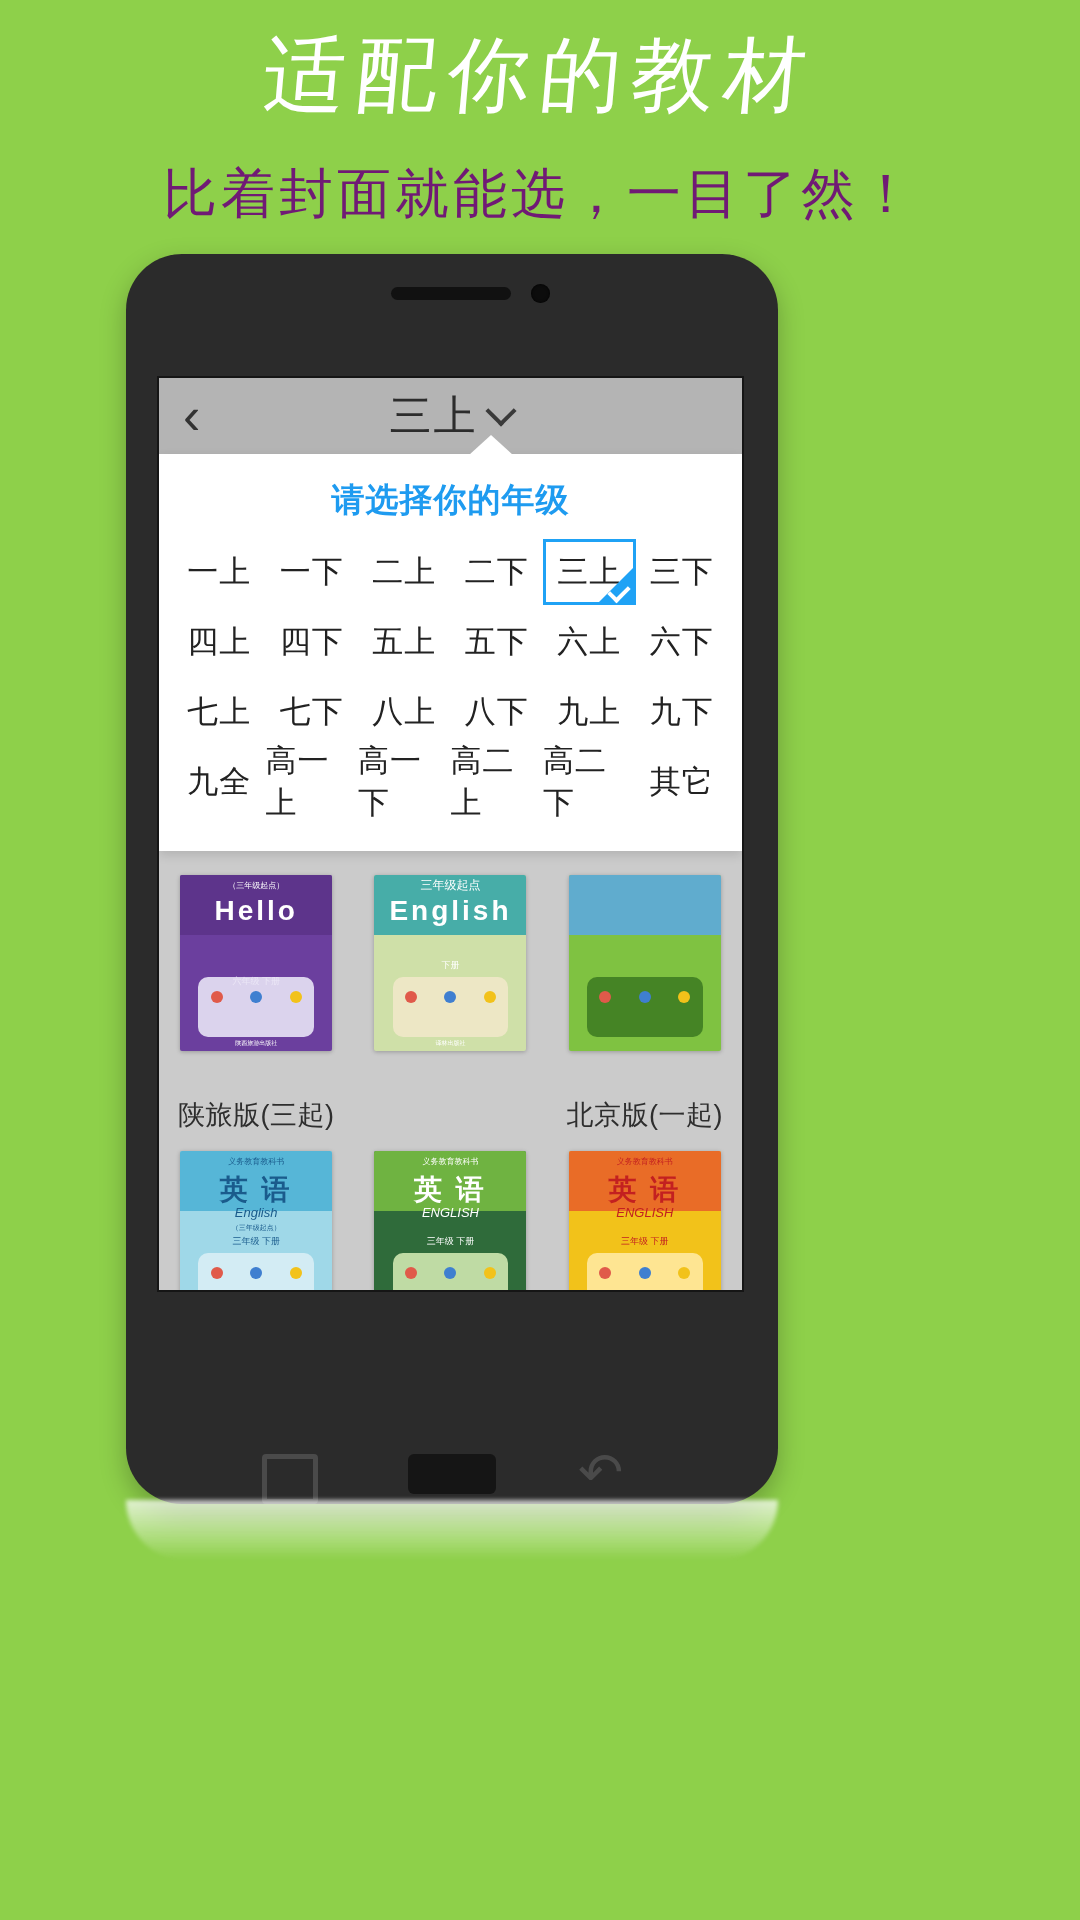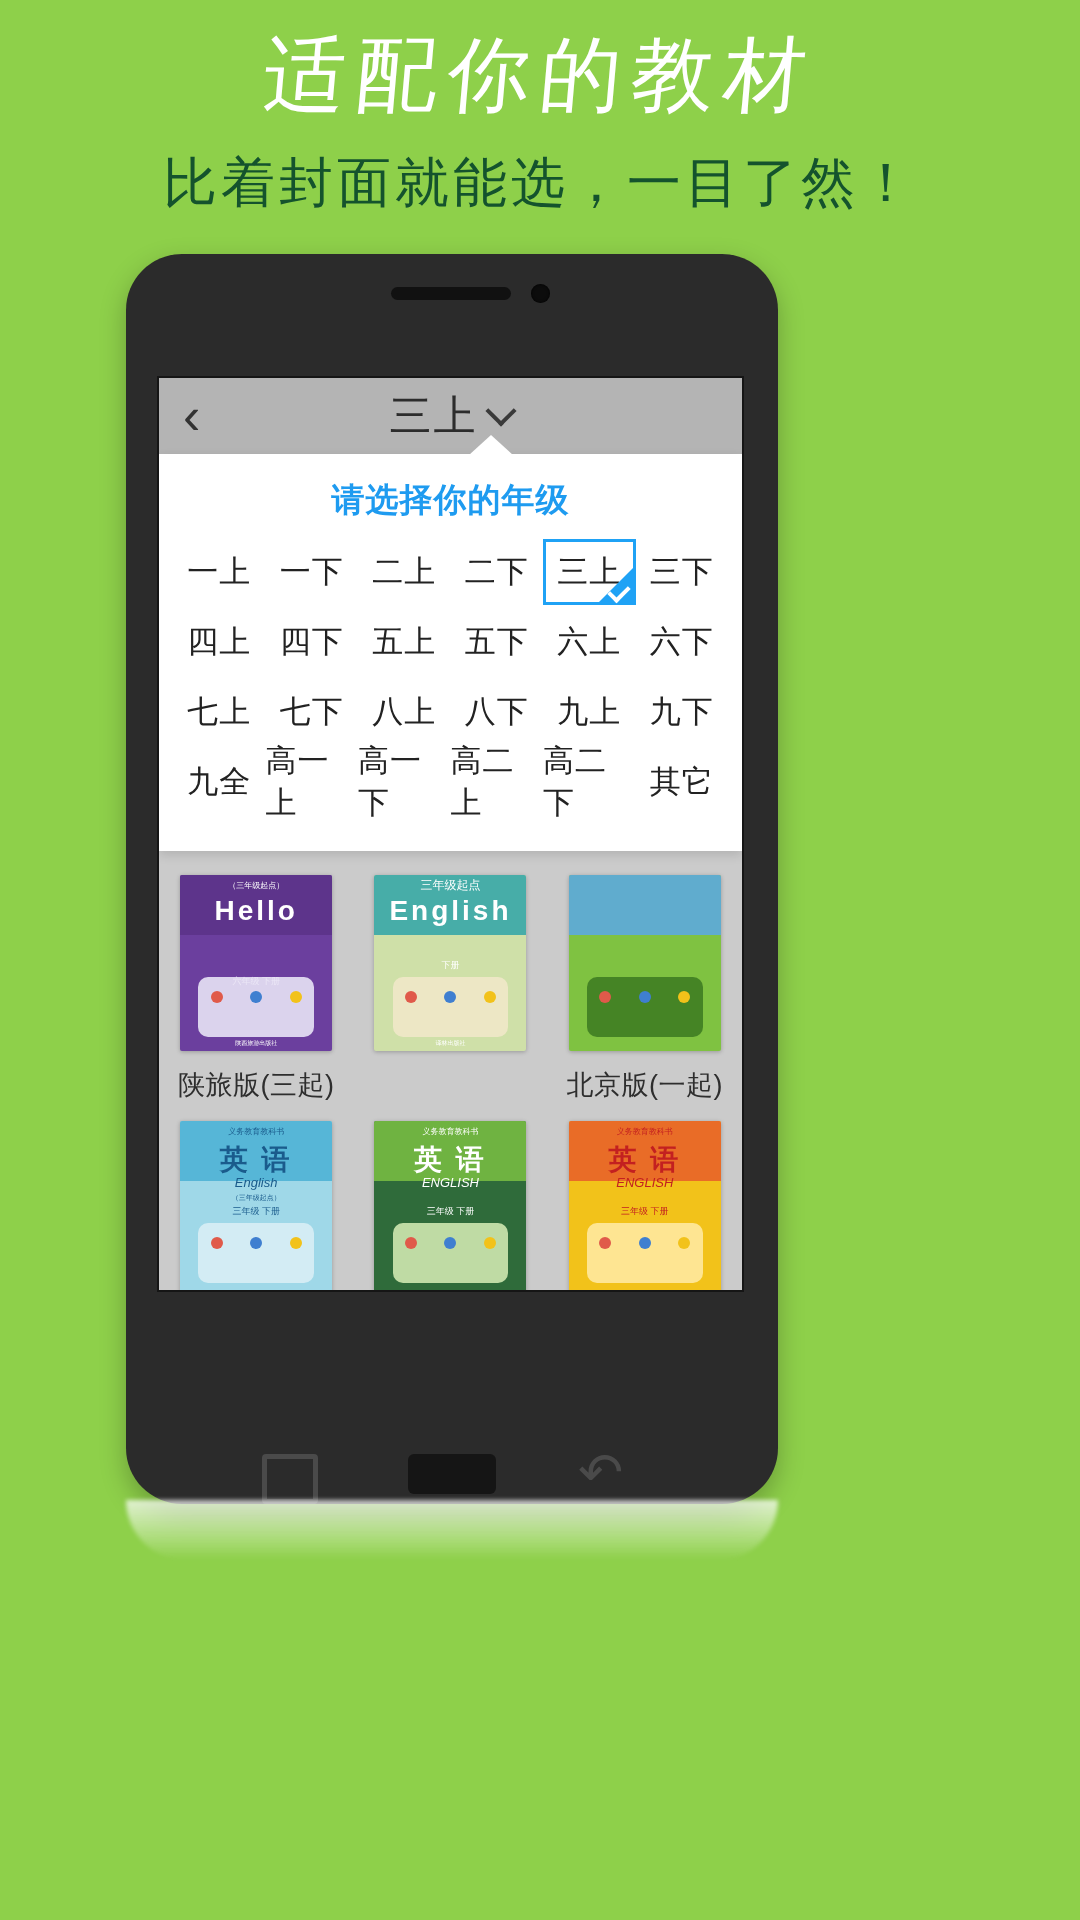--- a/index.html
+++ b/index.html
@@ -12,22 +12,22 @@
   
   .promo{position:absolute;left:0;top:0;width:1080px;text-align:center;}
   .promo-title{
     font-family:"DejaVu Sans",sans-serif;
     font-size:82px;color:#ffffff;letter-spacing:10px;
     margin-top:28px;line-height:1.15;
     font-weight:400;
     transform:skewX(-5deg);
   }
   .promo-sub{
-    font-size:54px;color:#14532d;letter-spacing:4px;
-    margin-top:25px;font-weight:400;
+    font-size:54px;color:#701a75;letter-spacing:4px;
+    margin-top:36px;font-weight:400;
   }
   
   .phone{
     position:absolute;left:126px;top:254px;
     width:652px;height:1250px;
     background:#2b2b2b;
     border-radius:56px;
     box-shadow:0 10px 26px rgba(0,0,0,.25);
   }
   .phone-top{
@@ -106,21 +106,21 @@
     border-left:34px solid transparent;border-bottom:34px solid #1fa2f5;
   }
   .check-mark{
     position:absolute;right:4px;bottom:4px;
     width:16px;height:9px;border-left:4px solid #fff;border-bottom:4px solid #fff;
     transform:rotate(-45deg);
   }
   
   .book-area{background:#cbcbcb;padding:10px 0 0 0;}
   .book-row{display:grid;grid-template-columns:repeat(3,1fr);}
-  .book-cell{display:flex;flex-direction:column;align-items:center;padding:14px 0 4px 0;}
+  .book-cell{display:flex;flex-direction:column;align-items:center;padding:14px 0 4px 0;gap:30px;}
   .cover{
     width:152px;height:176px;border-radius:2px;position:relative;overflow:hidden;
     box-shadow:0 1px 4px rgba(0,0,0,.25);
   }
   .book-label{
     margin-top:16px;font-size:27px;color:#2e2e2e;letter-spacing:0.5px;
   }
   
   .cov-band{position:absolute;left:0;right:0;}
   .cov-txt{position:absolute;width:100%;text-align:center;}

